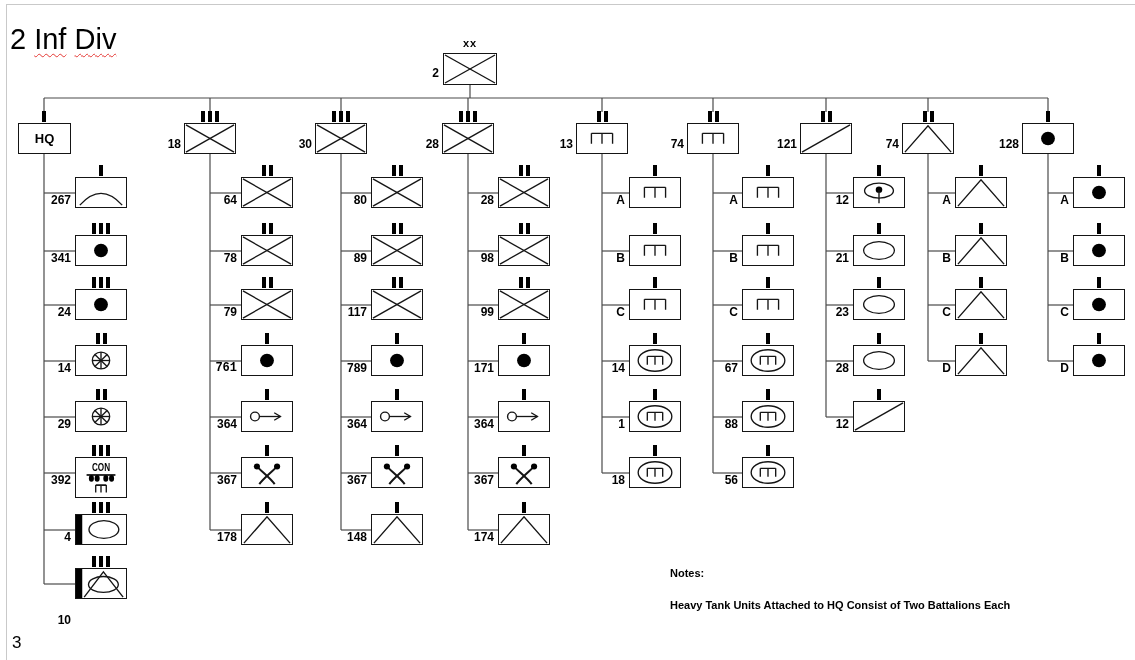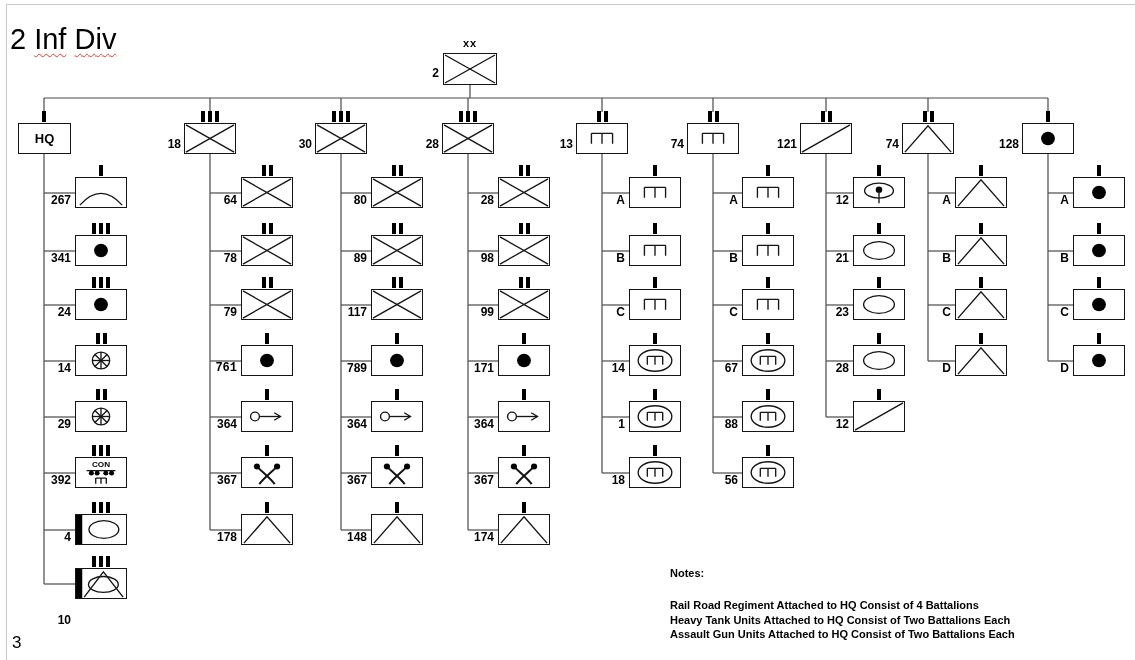--- a/index.html
+++ b/index.html
@@ -179,21 +179,21 @@
           <line x1="19.6" y1="9.1" x2="32.4" y2="21.9"></line>
           <line x1="19.6" y1="21.9" x2="32.4" y2="9.1"></line>
         </svg>
       </div>
       <div class="unit-label" style="left: 25px; top: 418px;">29</div>
       <div class="echelon" style="left: 92px; top: 445px;">
         <span class="bar"></span>
         <span class="bar"></span>
         <span class="bar"></span>
       </div>
-      <div class="unit-box" style="left: 75px; top: 457px; width: 52px; height: 31px;">
+      <div class="unit-box" style="left: 75px; top: 457px; width: 52px; height: 41px;">
         <svg viewBox="0 0 52 31" preserveAspectRatio="none" stroke="#151515" stroke-width="1.4" fill="none">
           <text x="26" y="10" text-anchor="middle" font-size="8.5" font-weight="bold" font-family="Liberation Sans, sans-serif" fill="#000" stroke="none">CON</text>
           <line x1="11" y1="13.5" x2="41" y2="13.5"></line>
           <circle cx="16" cy="16.2" r="2.6" fill="#000" stroke="none"></circle>
           <circle cx="22" cy="16.2" r="2.6" fill="#000" stroke="none"></circle>
           <circle cx="31" cy="16.2" r="2.6" fill="#000" stroke="none"></circle>
           <circle cx="37" cy="16.2" r="2.6" fill="#000" stroke="none"></circle>
           <path d="M20.5 21.5 H31.5 M20.5 21.5 V27.5 M26 21.5 V27.5 M31.5 21.5 V27.5"></path>
         </svg>
       </div>
@@ -760,19 +760,17 @@
       <div class="unit-box" style="left: 1073px; top: 345px; width: 52px; height: 31px;">
         <svg viewBox="0 0 52 31" preserveAspectRatio="none" stroke="#151515" stroke-width="1.4" fill="none">
           <circle cx="26" cy="15.5" r="7.2" fill="#000" stroke="none"></circle>
         </svg>
       </div>
       <div class="unit-label" style="left: 1023px; top: 362px;">D</div>
     </div>
   <div id="notes">
     <div class="heading">Notes:</div>
     <div id="notes-lines">
-        <div class="line">Rail Road Regiment Attached to HQ Consist of 4 Battalions</div>
         <div class="line">Heavy Tank Units Attached to HQ Consist of Two Battalions Each</div>
-        <div class="line">Assault Gun Units Attached to HQ Consist of Two Battalions Each</div>
       </div>
   </div>
   <div id="page-num">3</div>
 </div>
 
 </body></html>

